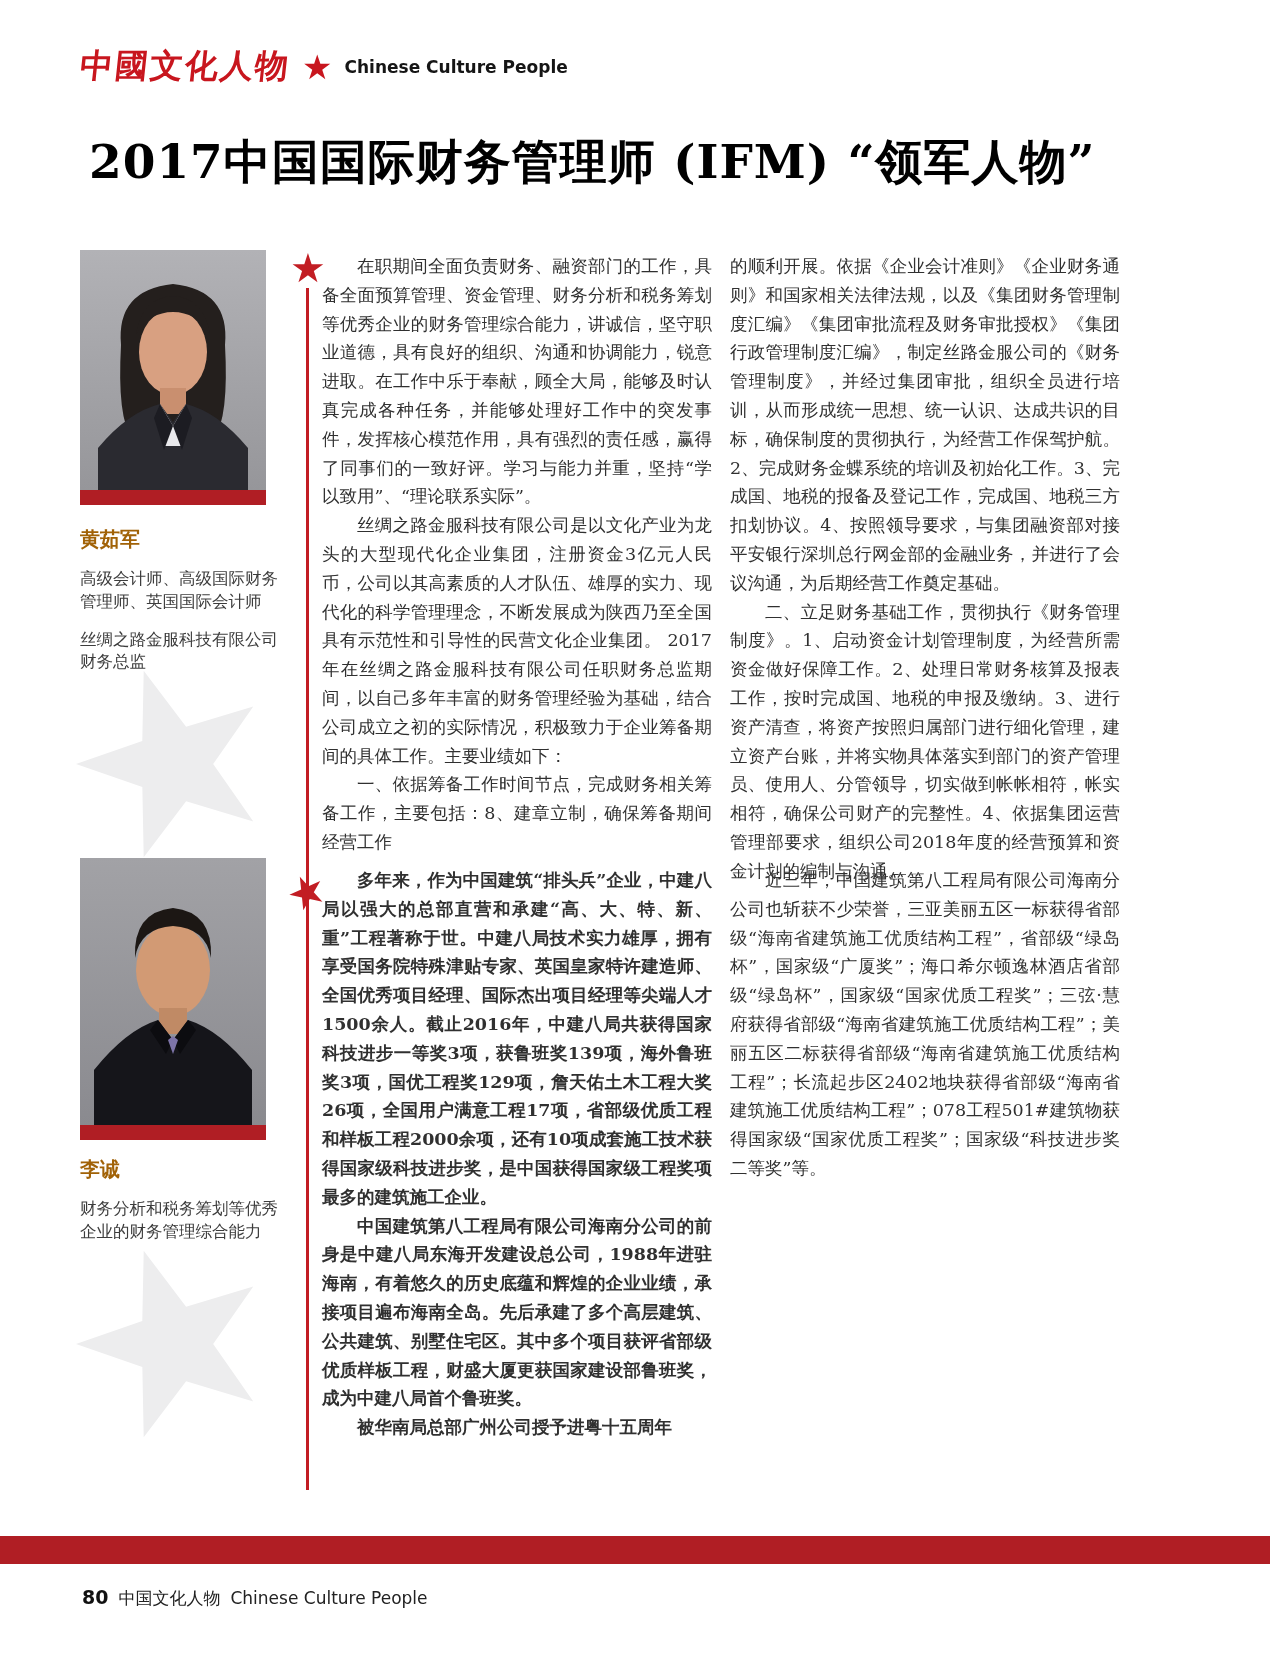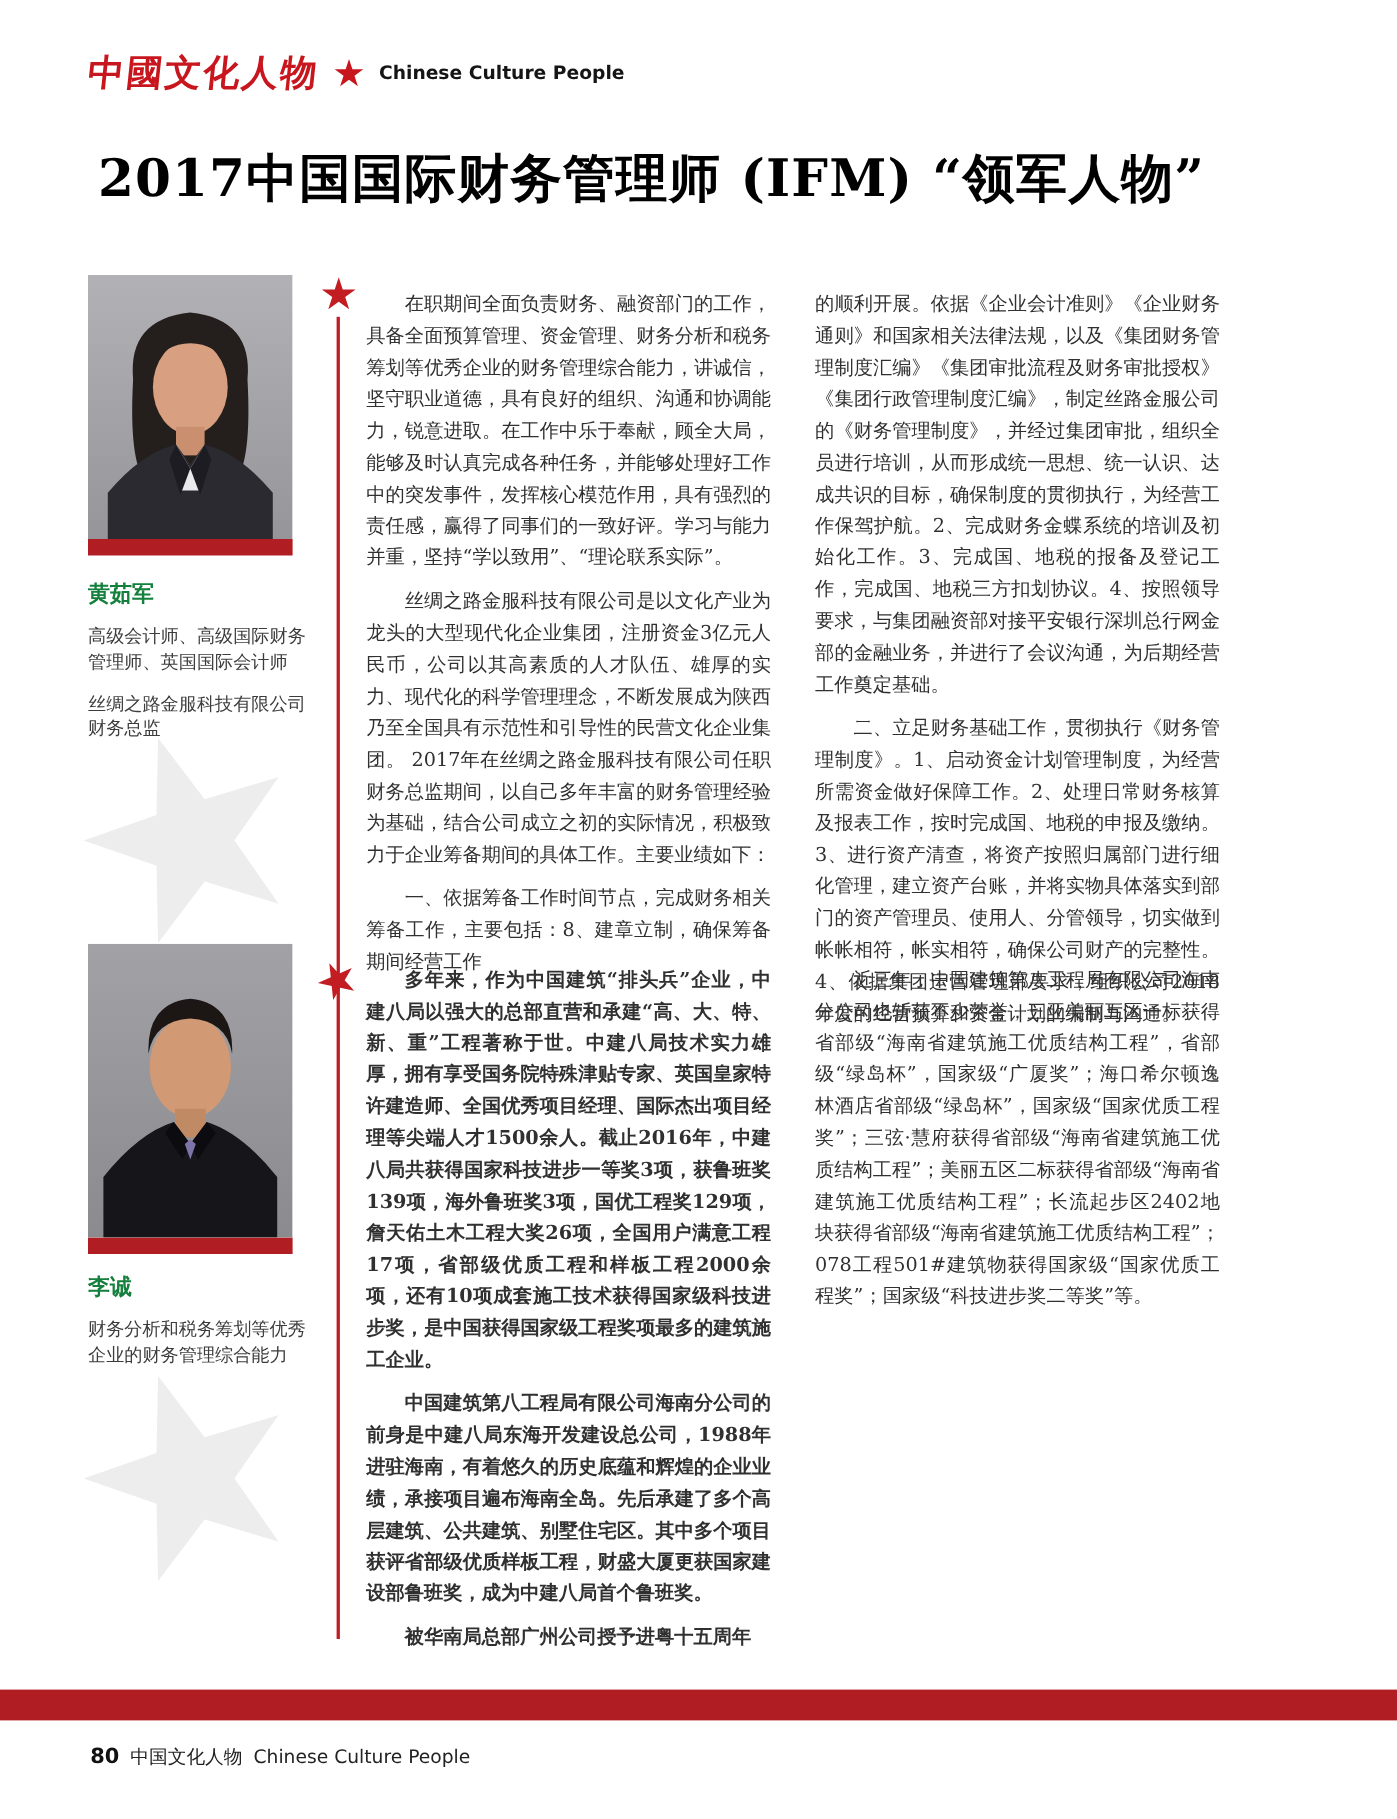--- a/index.html
+++ b/index.html
@@ -38,29 +38,29 @@
   
   .photo-fig{position:absolute;left:80px;width:186px;margin:0;}
   .photo-fig.p1{top:250px;}
   .photo-fig.p2{top:858px;}
   .photo-fig svg{display:block;}
   .photo-bar{height:15px;background:#b01e24;}
 
   .caption{position:absolute;left:80px;width:200px;font-family:"DejaVu Sans", sans-serif;}
   .caption.c1{top:526px;}
   .caption.c2{top:1156px;}
-  .caption .name{font-size:20px;font-weight:bold;color:#15803d;margin:0 0 15px 0;}
+  .caption .name{font-size:20px;font-weight:bold;color:#a16207;margin:0 0 15px 0;}
   .caption p{font-size:16.5px;color:#3c3c3c;line-height:1.38;margin:0 0 15px 0;}
 
   
   .body-col{
     position:absolute;width:390px;font-size:17.5px;line-height:28.8px;
     text-align:justify;color:#303030;font-family:"DejaVu Serif", serif;
   }
-  .body-col p{margin:11px;text-indent:2em;}
+  .body-col p{margin:0;text-indent:2em;}
   .body-col p.no-indent{text-indent:0;}
   .col-a1{left:322px;top:252px;}
   .col-b1{left:730px;top:252px;}
   .col-a2{left:322px;top:866px;font-weight:bold;}
   .col-b2{left:730px;top:866px;}
 
   
   .footer-bar{position:absolute;left:0;top:1536px;width:1270px;height:28px;background:#b01e24;}
   .footer-meta{
     position:absolute;left:82px;top:1586px;display:flex;gap:10px;align-items:baseline;

